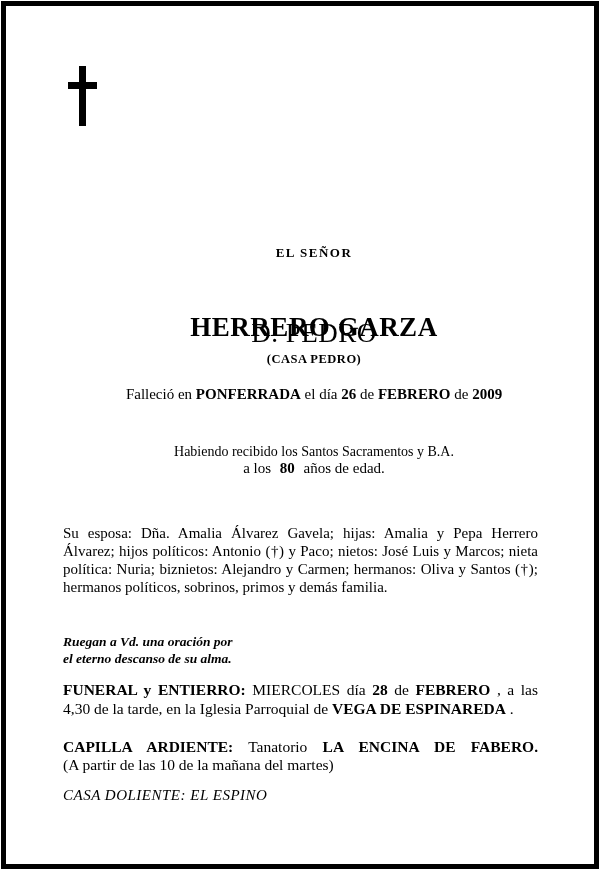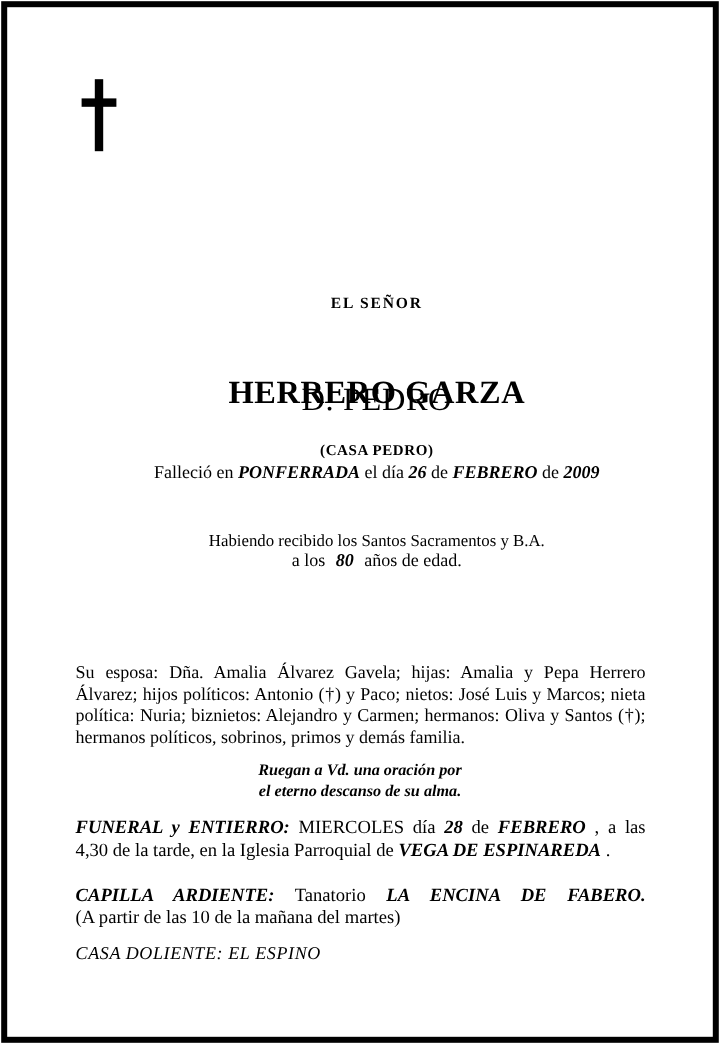--- a/index.html
+++ b/index.html
@@ -10,34 +10,34 @@
   .frame{position:absolute;inset:1px;border:5px solid #000;}
   
   .cross{position:absolute;left:0;top:0;}
   .cross .cv{position:absolute;left:79px;top:66px;width:7px;height:60px;background:#000;}
   .cross .ch{position:absolute;left:68px;top:82px;width:29px;height:7px;background:#000;}
   
   .cline{position:absolute;left:30px;right:2px;text-align:center;white-space:nowrap;}
   .senor{top:245px;font-size:13px;font-weight:bold;letter-spacing:1.5px;}
   .name1{top:290px;font-size:27px;letter-spacing:0.5px;margin-top:28px;}
   .name2{top:312px;font-size:27px;letter-spacing:0.5px;font-weight:bold;}
-  .casa {top:352px;font-size:12.5px;font-weight:bold;letter-spacing:0.5px;margin-top:16px;}
+  .casa {top:352px;font-size:12.5px;font-weight:bold;letter-spacing:0.5px;}
   .death{top:386px;font-size:15px;}
   .age  {top:412px;font-size:15px;margin-top:48px;}
   .sacr {top:444px;font-size:14px;}
   .dep  {top:480px;font-size:17.5px;font-weight:bold;word-spacing:9px;}
   
   .block{position:absolute;left:63px;right:62px;}
-  .family{top:524px;font-size:15px;line-height:18px;text-align:justify;margin-top:28px;}
-  .prayer{top:634px;right:63px;left:63px;text-align:center;font-size:13.5px;font-weight:bold;font-style:italic;line-height:16.5px;}
+  .family{top:524px;font-size:15px;line-height:18px;text-align:justify;}
+  .prayer{top:634px;right:63px;left:63px;text-align:left;font-size:13.5px;font-weight:bold;font-style:italic;line-height:16.5px;}
   .funeral{top:680px;font-size:15.5px;line-height:19px;}
   .jline{text-align:justify;text-align-last:justify;}
   .wake{top:738px;font-size:15.5px;line-height:18px;}
   .doliente{top:787px;font-size:15px;font-style:italic;letter-spacing:0.5px;}
-  .b{font-weight:bold;font-style:italic;}
+  .b{font-weight:bold;}
   .gap{display:inline-block;width:5px;}
 </style>
 </head>
 <body>
 
 <div class="page">
   <div class="frame"></div>
 
   <div class="cross">
     <span class="cv"></span>

